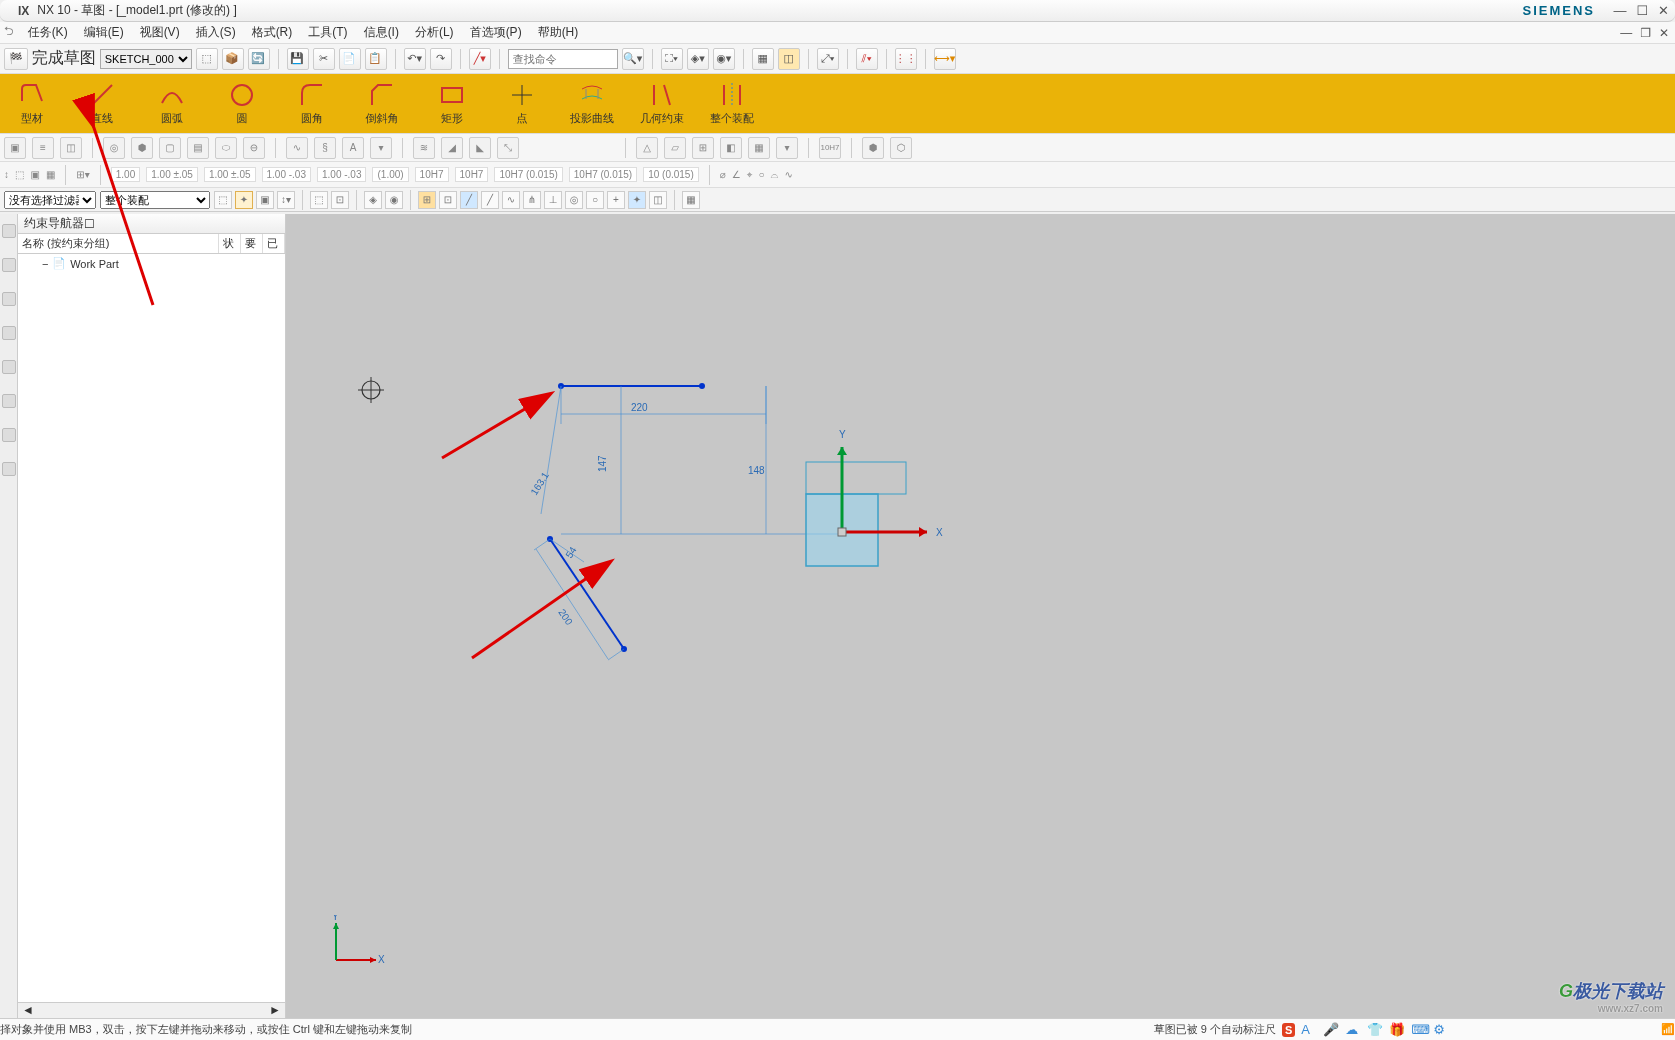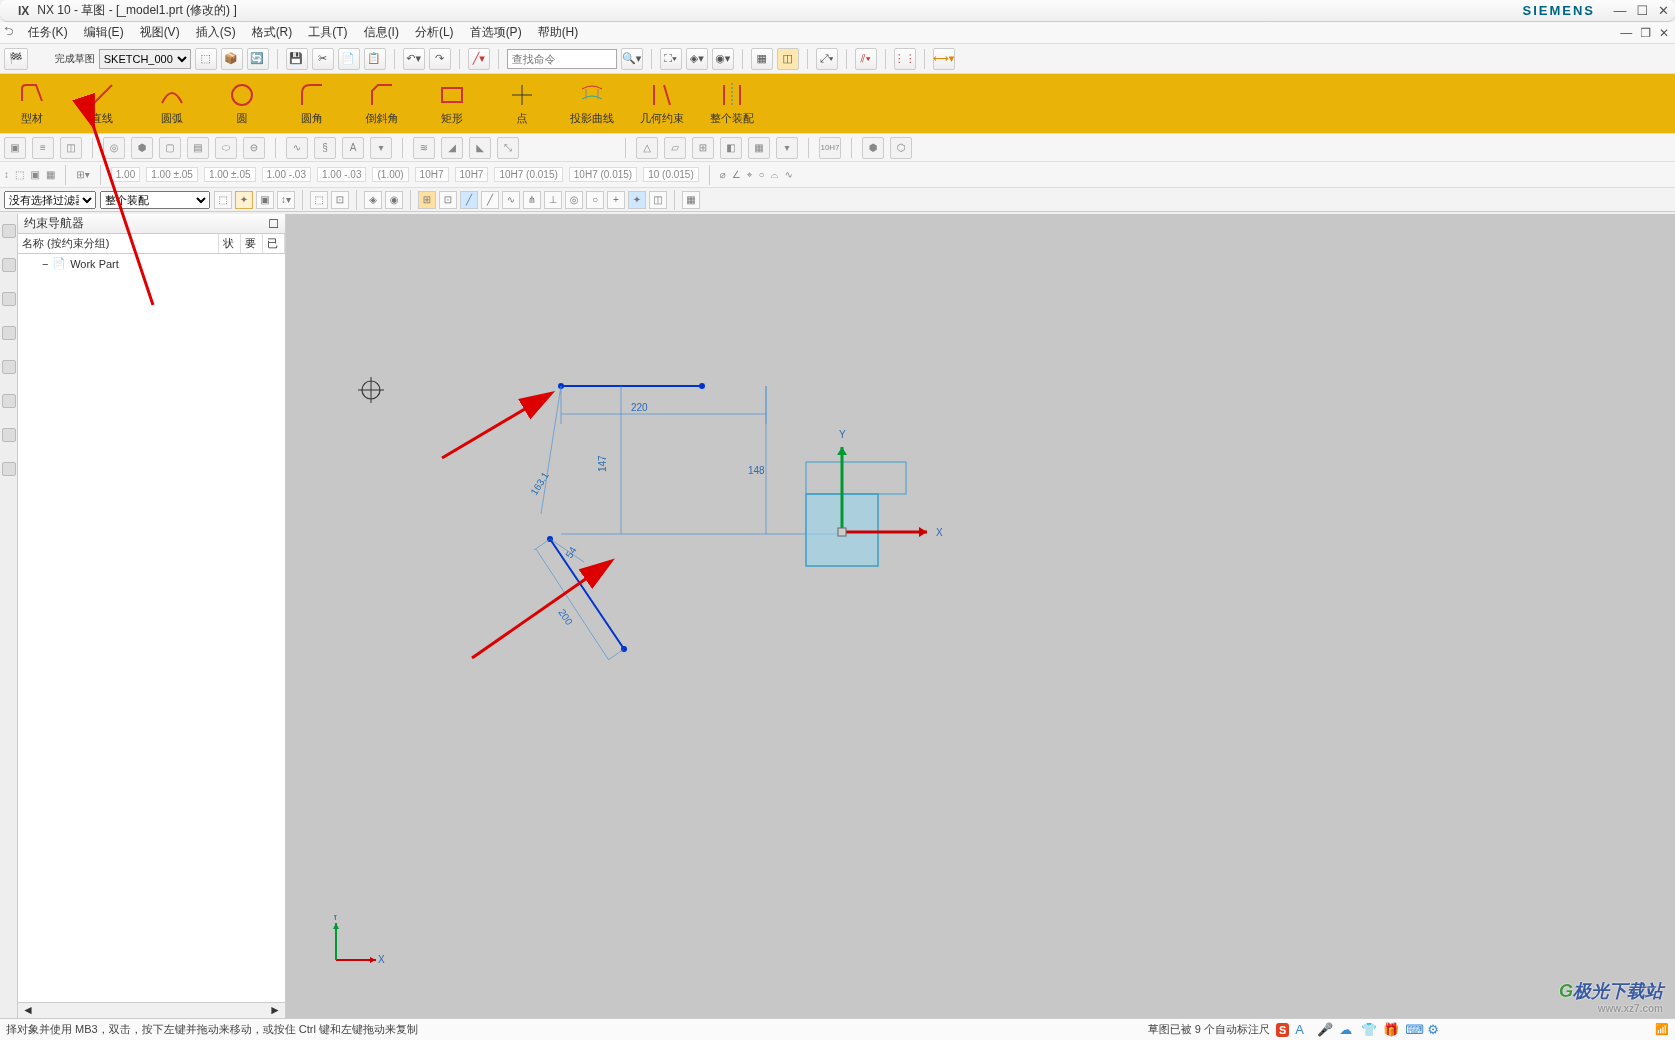--- a/index.html
+++ b/index.html
@@ -27,28 +27,28 @@
 .dimrow { height:26px; background:#f6f6f6; border-bottom:1px solid #ddd; display:flex; align-items:center; padding:0 4px; gap:6px; font-size:10px; color:#888;}
 .dimrow .dimval { border:1px solid #ddd; padding:1px 4px; background:#fff; }
 .filterrow { height:24px; background:#f3f3f3; border-bottom:1px solid #ccc; display:flex; align-items:center; padding:0 4px; gap:4px;}
 .filterrow select { height:18px; font-size:11px;}
 .iconstrip { display:flex; gap:3px; align-items:center;}
 .iconstrip .isb { width:18px; height:18px; border:1px solid #ccc; background:#fafafa; font-size:10px; display:flex;align-items:center;justify-content:center;color:#777;}
 .mainarea { position:absolute; left:0; top:214px; right:0; bottom:22px; display:flex;}
 .leftstrip { width:18px; background:#eee; border-right:1px solid #ccc; display:flex; flex-direction:column; gap:20px; padding-top:10px; align-items:center;}
 .leftstrip .lsico { width:14px; height:14px; background:#ddd; border:1px solid #bbb; border-radius:2px;}
 .navpanel { width:268px; background:#fff; border-right:1px solid #ccc; display:flex; flex-direction:column;}
-.navpanel .navtitle { height:20px; background:linear-gradient(#fdfdfd,#eee); border-bottom:1px solid #ccc; padding:0 6px; display:flex; align-items:center; justify-content:space-between;}
+.navpanel .navtitle { height:20px; background:linear-gradient(#fdfdfd,#eee); border-bottom:1px solid #ccc; padding:0 6px; display:flex; align-items:center; justify-content:flex-start;}
 .navpanel .navcols { height:20px; border-bottom:1px solid #ccc; display:flex; font-size:11px;}
 .navpanel .navcols .c { border-right:1px solid #ddd; padding:2px 4px;}
 .navpanel .tree { flex:1; overflow:auto;}
 .navpanel .treeitem { padding:3px 8px 3px 24px; font-size:11px; display:flex; align-items:center; gap:4px;}
 .navpanel .hscroll { height:16px; background:#f0f0f0; border-top:1px solid #ccc;}
 .canvas { flex:1; background:#c7c7c7; position:relative; overflow:hidden;}
-.statusbar { position:absolute; left:0; right:0; bottom:0; height:22px; background:#fafafa; border-top:1px solid #ccc; display:flex; align-items:center; padding:0 6px; font-size:11px; color:#444; justify-content:space-between;}
+.statusbar { position:absolute; left:0; right:0; bottom:0; height:22px; background:#fafafa; border-top:1px solid #ccc; display:flex; align-items:center; padding:0 0; font-size:11px; color:#444; justify-content:space-between;}
 .statusbar .right { display:flex; align-items:center; gap:6px;}
 .status-icons .sico { width:16px; height:16px; color:#3a8bd6; font-size:13px;}
 .watermark { position:absolute; right:12px; bottom:26px; font-style:italic; color:#3a9a3a; font-size:18px; font-weight:bold; text-shadow:0 0 2px #fff;}
 .watermark .sub { font-size:10px; color:#999; font-style:normal; display:block; text-align:right;}
 svg text { font-size:10px; fill:#2b6bb5;}
 .csys-mini { position:absolute; left:40px; bottom:40px;}
 </style>
 </head>
 <body>
 
@@ -77,21 +77,21 @@
   <span class="menuitem">帮助(H)</span>
   <div class="docbtns">
     <span>—</span>
     <span>❐</span>
     <span>✕</span>
   </div>
 </div>
 
 <div class="ribbon1">
   <div class="rbtn" style="width:auto;padding:0 4px;">🏁</div>
-  <span style="font-size:10px;margin-left:23px;">完成草图</span>
+  <span style="font-size:16px;">完成草图</span>
   <div class="sketch-select">
     <select><option>SKETCH_000</option></select>
   </div>
   <div class="rbtn">⬚</div>
   <div class="rbtn">📦</div>
   <div class="rbtn">🔄</div>
   <div class="rsep"></div>
   <div class="rbtn">💾</div>
   <div class="rbtn">✂</div>
   <div class="rbtn">📄</div>

